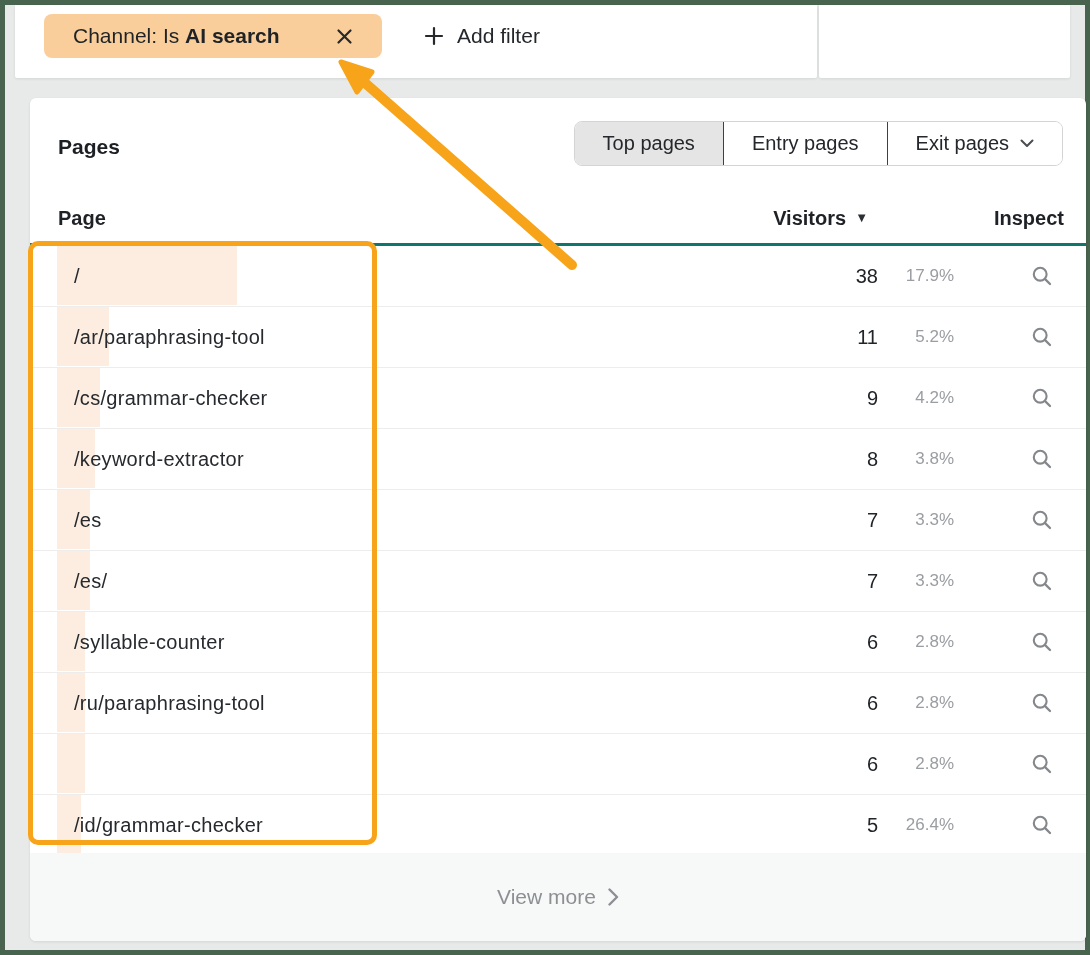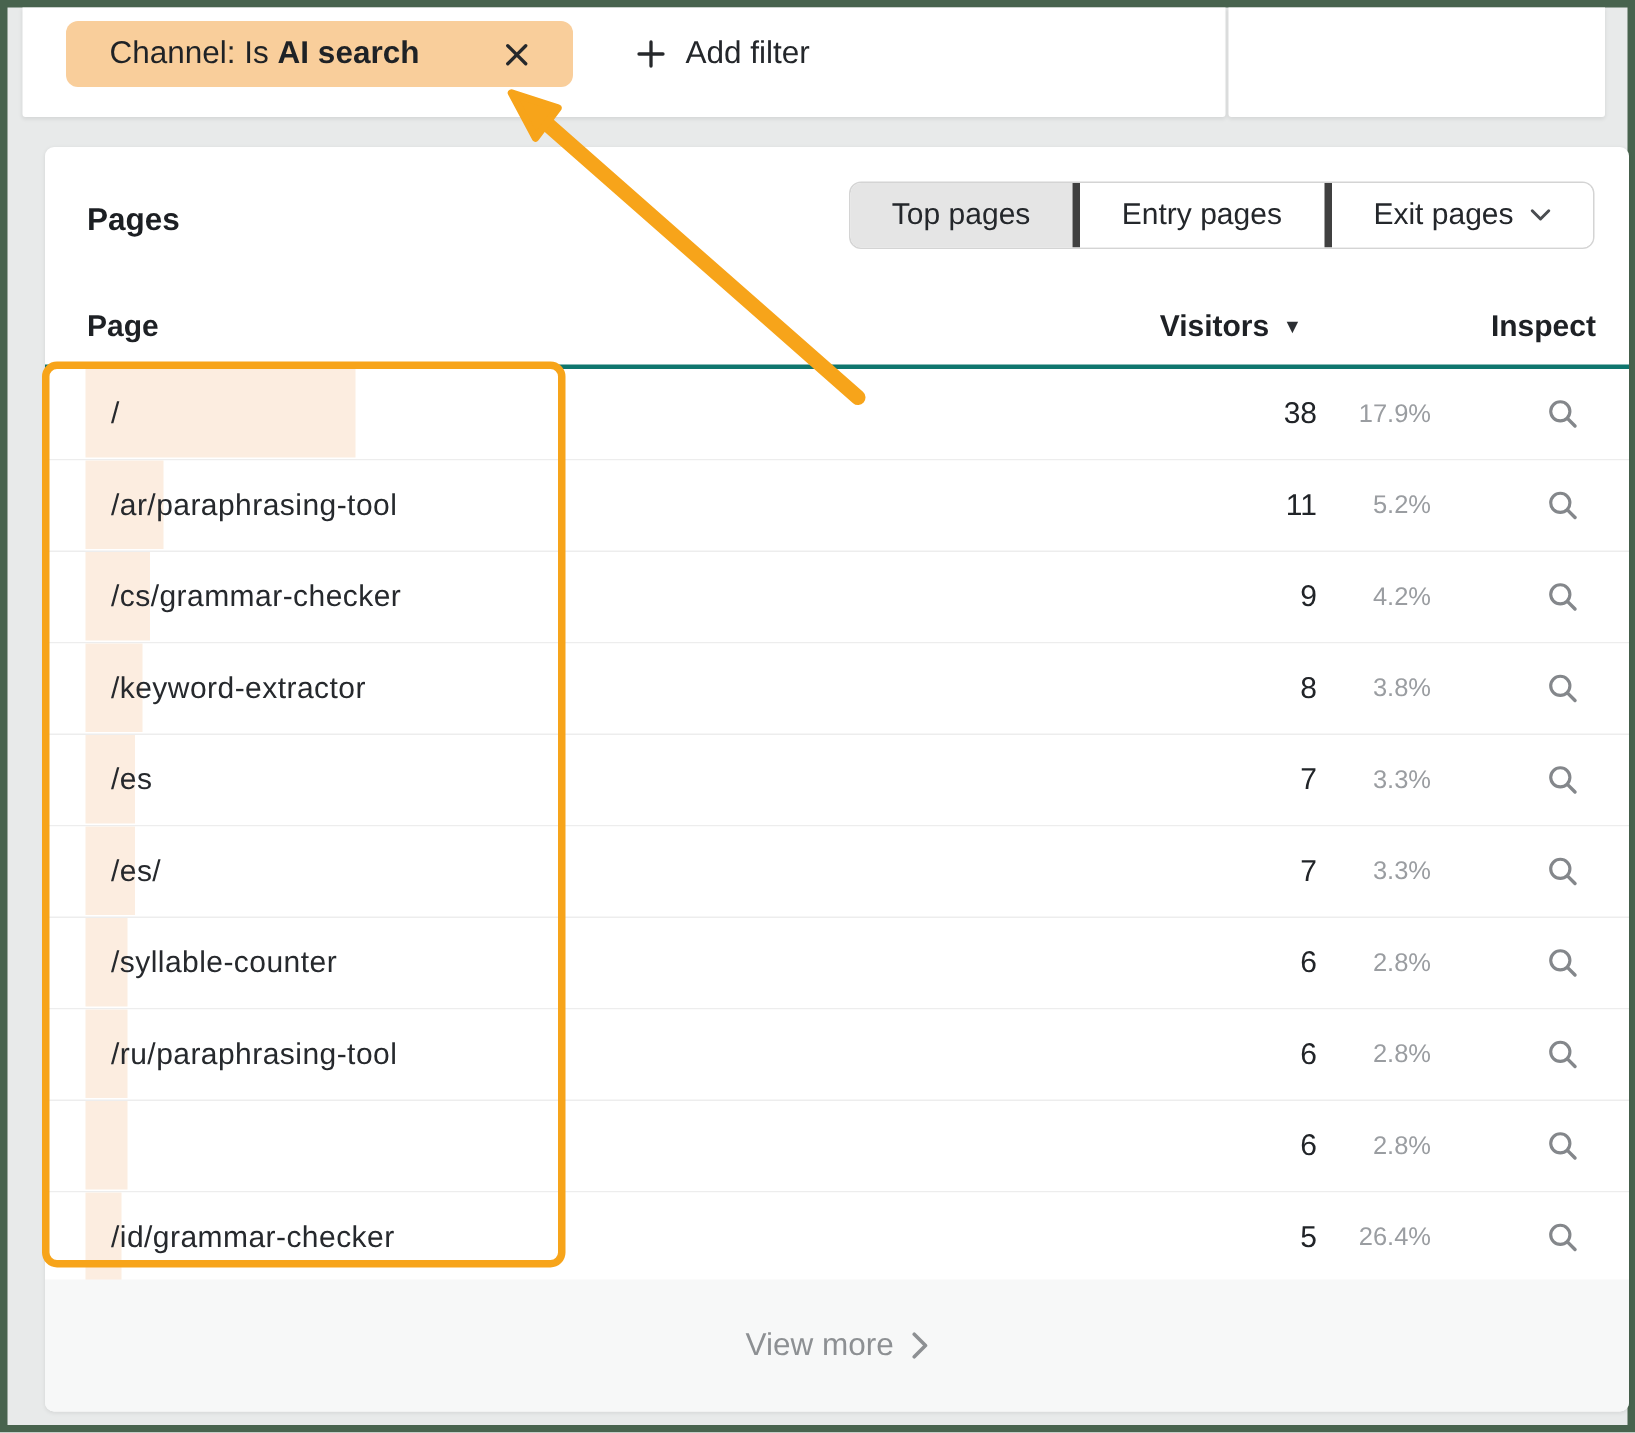--- a/index.html
+++ b/index.html
@@ -42,21 +42,21 @@
     position:absolute;left:28px;top:50%;transform:translateY(-50%);
     margin:0;font-size:21px;font-weight:700;color:#1C1F23;
   }
   .tabs{
     position:absolute;right:23px;top:23px;height:45px;
     display:flex;border:1px solid #D4D4D4;border-radius:8px;overflow:hidden;
     background:#fff;box-sizing:border-box;
   }
   .tab{
     display:flex;align-items:center;padding:0 28px;border:none;background:#fff;
-    font-size:20px;color:#24272B;cursor:pointer;border-left:5px solid #404040;
+    font-size:20px;color:#24272B;cursor:pointer;border-left:1px solid #404040;
     font-family:"Liberation Sans",sans-serif;
   }
   .tab:first-child{border-left:none;}
   .tab.selected{background:#e5e5e5;}
   .tab .chev{margin-left:11px;display:flex;align-items:center;}
 
   
   .thead{position:relative;height:47px;border-bottom:3px solid #0f766e;}
   .th{position:absolute;top:0;line-height:44px;font-size:20px;font-weight:700;color:#1E2125;}
   .th-page{left:28px;}

